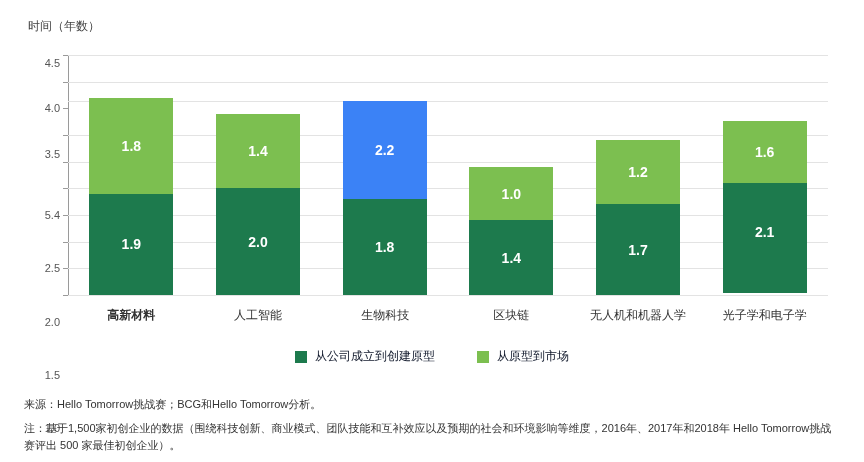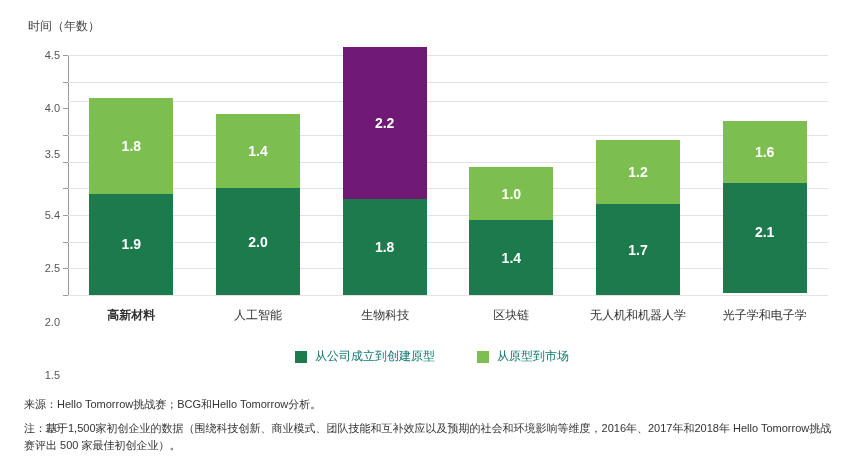--- a/index.html
+++ b/index.html
@@ -114,21 +114,21 @@
     display: flex;
     justify-content: center;
     align-items: center;
     gap: 42px;
   }
   .legend-item {
     display: flex;
     align-items: center;
     gap: 8px;
     font-size: 12px;
-    color: #0f766e;
+    color: #0f172a;
   }
   .legend-swatch {
     width: 12px;
     height: 12px;
     display: inline-block;
   }
   
   .notes {
     position: absolute;
     left: 24px;
@@ -182,21 +182,21 @@
       <div class="ytick-mark" style="top: 80px;"></div>
       <div class="gridline" style="top: 46px; text-decoration: underline;">
         <div class="ytick-label" style="top: 53.3333px;">3.5</div>
       </div>
       <div class="ytick-mark" style="top: 53.3333px;"></div>
       <div class="gridline" style="top: 26.6667px;">
         <div class="ytick-label" style="top: 26.6667px;">4.0</div>
       </div>
       <div class="ytick-mark" style="top: 26.6667px;"></div>
       <div class="gridline" style="top: 0px;">
-        <div class="ytick-label" style="top: 0px; text-align: right;">4.5</div>
+        <div class="ytick-label" style="top: 8px; text-align: right;">4.5</div>
       </div>
       <div class="ytick-mark" style="top: 0px;"></div>
       <div class="bar-group" style="left: 21.3333px; width: 84px; height: 197.333px;">
         <div class="seg" style="bottom: 0px; height: 101.333px; background: rgb(29, 122, 77);">
           <span>1.9</span>
         </div>
         <div class="seg light" style="bottom: 101.333px; height: 96px; background: rgb(124, 191, 80);">
           <span>1.8</span>
         </div>
       </div>
@@ -207,21 +207,21 @@
         </div>
         <div class="seg light" style="bottom: 106.667px; height: 74.6667px; background: rgb(124, 191, 80);">
           <span>1.4</span>
         </div>
       </div>
       <div class="cat-label" style="left: 126.667px; width: 126.667px;">人工智能</div>
       <div class="bar-group" style="left: 274.667px; width: 84px; height: 213.333px;">
         <div class="seg" style="bottom: 0px; height: 96px; background: rgb(29, 122, 77);">
           <span>1.8</span>
         </div>
-        <div class="seg light" style="bottom: 96px; height: 152px; background: #701a75;">
+        <div class="seg light" style="bottom: 96px; height: 98px; background: #3b82f6;">
           <span>2.2</span>
         </div>
       </div>
       <div class="cat-label" style="left: 254px; width: 126.667px;">生物科技</div>
       <div class="bar-group" style="left: 401.333px; width: 84px; height: 128px;">
         <div class="seg" style="bottom: 0px; height: 74.6667px; background: rgb(29, 122, 77);">
           <span>1.4</span>
         </div>
         <div class="seg light" style="bottom: 74.6667px; height: 53.3333px; background: rgb(124, 191, 80);">
           <span>1.0</span>

